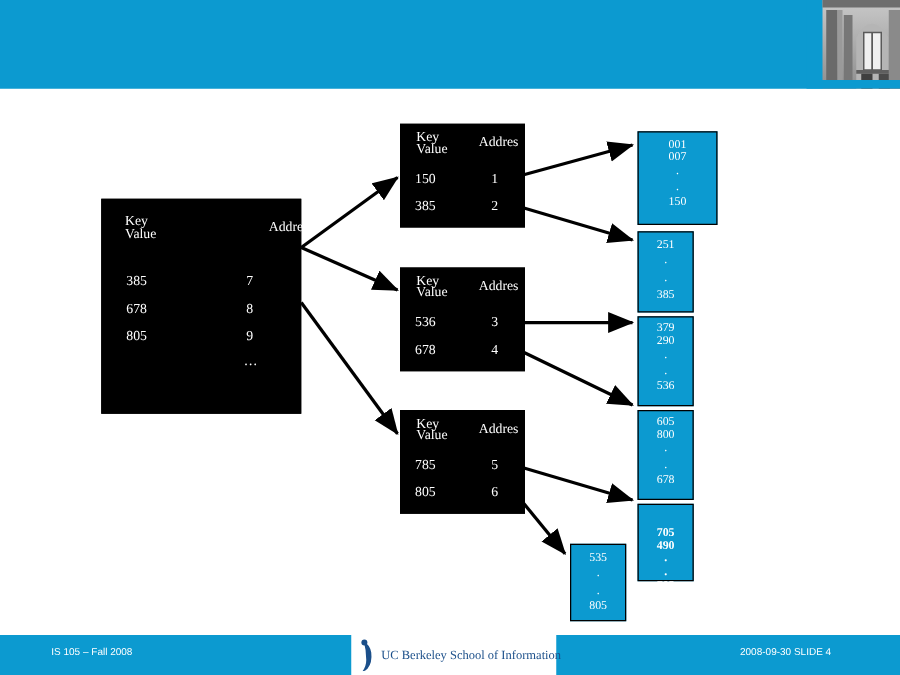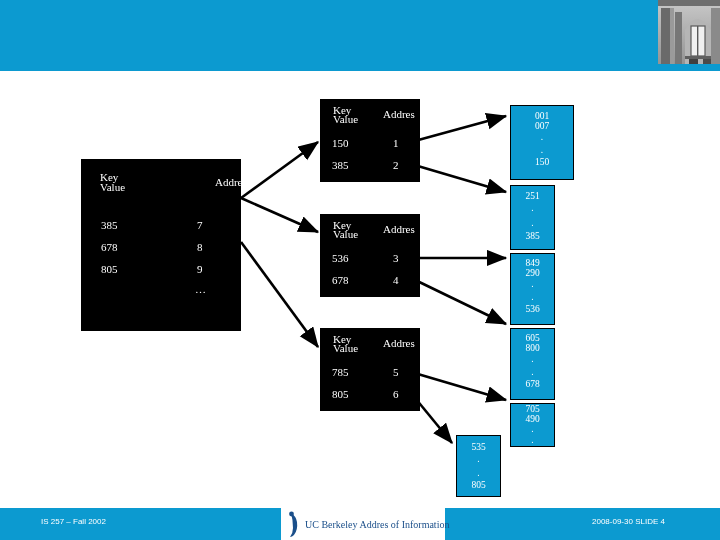--- a/index.html
+++ b/index.html
@@ -214,60 +214,60 @@
   </div>
 
   <div class="blk" style="left:510px;top:185px;width:45px;height:65px;padding-top:5px;">
     <span>251</span>
     <span style="line-height:15px;">.</span>
     <span style="line-height:15px;">.</span>
     <span>385</span>
   </div>
 
   <div class="blk" style="left:510px;top:253px;width:45px;height:72px;padding-top:4px;">
-    <span>849</span>
+    <span>379</span>
     <span>290</span>
     <span style="line-height:13px;">.</span>
     <span style="line-height:13px;">.</span>
     <span>536</span>
   </div>
 
   <div class="blk" style="left:510px;top:328px;width:45px;height:72px;padding-top:4px;">
     <span>605</span>
     <span>800</span>
     <span style="line-height:13px;">.</span>
     <span style="line-height:13px;">.</span>
     <span>678</span>
   </div>
 
-  <div class="blk" style="left:510px;top:403px;width:45px;height:44px;padding-top:0;">
+  <div class="blk" style="left:510px;top:403px;width:45px;height:62px;padding-top:18px;font-weight:bold;">
     <span>705</span>
     <span>490</span>
     <span style="line-height:11px;">.</span>
     <span style="line-height:11px;">.</span>
     <span>785</span>
   </div>
 
   <div class="blk" style="left:456px;top:435px;width:45px;height:62px;padding-top:6px;">
     <span>535</span>
     <span style="line-height:14px;">.</span>
     <span style="line-height:14px;">.</span>
     <span>805</span>
   </div>
 
   <div class="ftr-band"></div>
   <div class="ftr-white-notch"></div>
 
-  <div class="ftr-left">IS 257 – Fall 2002</div>
+  <div class="ftr-left">IS 105 – Fall 2008</div>
 
   <div class="ftr-logo">
     <span class="ftr-logo-mark">
       <svg width="14" height="26" viewBox="0 0 14 26">
         <path d="M4 2 q5 3 6 9 q1 8 -3 13 q-2 2 -4 2 q3 -4 3 -9 q0 -8 -2 -15 z" fill="#1b4f8a"></path>
         <circle cx="4.5" cy="3" r="2.4" fill="#1b4f8a"></circle>
       </svg>
     </span>
-    <span class="ftr-logo-text">UC Berkeley Addres of Information</span>
+    <span class="ftr-logo-text">UC Berkeley School of Information</span>
   </div>
 
   <div class="ftr-right">2008-09-30  SLIDE 4</div>
 
 </div>
 
 </body></html>

